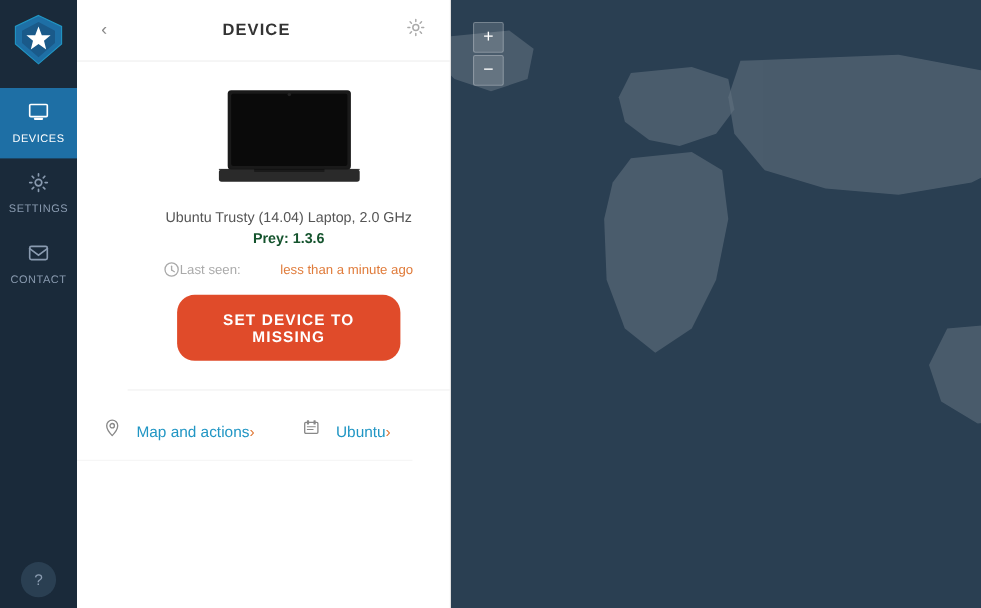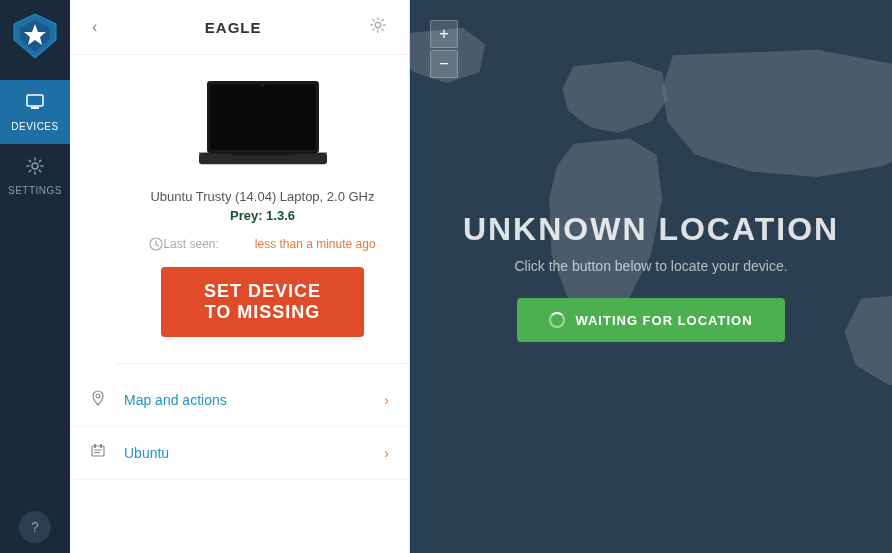--- a/index.html
+++ b/index.html
@@ -140,36 +140,37 @@
     }
     .last-seen-time {
       color: #e07b3a;
       font-size: 12px;
       padding-left: 36px;
     }
     .missing-btn {
       background: #e04b2a;
       color: #fff;
       border: none;
-      border-radius: 4px;
+      border-radius: 16px;
       padding: 14px 30px;
-      font-size: 18px;
+      font-size: 14px;
       font-weight: 700;
       letter-spacing: 1px;
       cursor: pointer;
       width: 80%;
       text-transform: uppercase;
       margin-bottom: 16px;
     }
 
     
     .menu-section {
       display: flex;
-      flex-direction: column;
+      flex-direction: row;
       padding: 10px 0;
+      text-align: center;
     }
     .menu-item {
       display: flex;
       align-items: center;
       padding: 16px 20px;
       cursor: pointer;
       border-bottom: 1px solid #f5f5f5;
       text-decoration: none;
     }
     .menu-item-icon {
@@ -301,33 +302,42 @@
   <div class="sidebar-item">
     <span class="sidebar-item-icon">
       <svg width="20" height="20" viewBox="0 0 20 20" fill="currentColor">
         <circle cx="10" cy="10" r="3" fill="none" stroke="currentColor" stroke-width="1.5"></circle>
         <path d="M10 2v2M10 16v2M2 10h2M16 10h2M4.22 4.22l1.42 1.42M14.36 14.36l1.42 1.42M4.22 15.78l1.42-1.42M14.36 5.64l1.42-1.42" stroke="currentColor" stroke-width="1.5" stroke-linecap="round"></path>
       </svg>
     </span>
     <span>SETTINGS</span>
   </div>
 
+  <div class="sidebar-item">
+    <span class="sidebar-item-icon">
+      <svg width="20" height="20" viewBox="0 0 20 20" fill="none">
+        <rect x="2" y="4" width="16" height="12" rx="1.5" stroke="currentColor" stroke-width="1.5"></rect>
+        <path d="M2 6l8 6 8-6" stroke="currentColor" stroke-width="1.5" stroke-linecap="round"></path>
+      </svg>
+    </span>
+    <span>CONTACT</span>
+  </div>
 
   <div class="sidebar-bottom">
     <div class="sidebar-bottom-item">
       <span>?</span>
     </div>
   </div>
 </nav>
 
 <div class="panel">
 
   <div class="panel-header">
     <button class="panel-nav-btn">‹</button>
-    <span class="panel-title">EAGLE</span>
+    <span class="panel-title">DEVICE</span>
     <button class="panel-gear-btn">
       <svg width="18" height="18" viewBox="0 0 20 20" fill="#aaa">
         <circle cx="10" cy="10" r="3" fill="none" stroke="#aaa" stroke-width="1.5"></circle>
         <path d="M10 2v2M10 16v2M2 10h2M16 10h2M4.22 4.22l1.42 1.42M14.36 14.36l1.42 1.42M4.22 15.78l1.42-1.42M14.36 5.64l1.42-1.42" stroke="#aaa" stroke-width="1.5" stroke-linecap="round"></path>
       </svg>
     </button>
   </div>
 
   <div class="device-section">
 
@@ -406,21 +416,13 @@
     <path d="M640,270 L700,265 L730,280 L735,320 L710,345 L665,348 L635,330 L625,300 Z" fill="white" opacity="0.6"></path>
 
     <path d="M230,30 L280,25 L300,40 L295,65 L265,75 L235,65 L220,50 Z" fill="white" opacity="0.6"></path>
   </svg>
 
   <div class="map-controls">
     <button class="map-control-btn">+</button>
     <button class="map-control-btn">−</button>
   </div>
 
-  <div class="map-content">
-    <div class="unknown-location">UNKNOWN LOCATION</div>
-    <div class="location-subtitle">Click the button below to locate your device.</div>
-    <button class="waiting-btn">
-      <span class="waiting-spinner"></span>
-      <span>WAITING FOR LOCATION</span>
-    </button>
-  </div>
 </div>
 
 </body></html>

